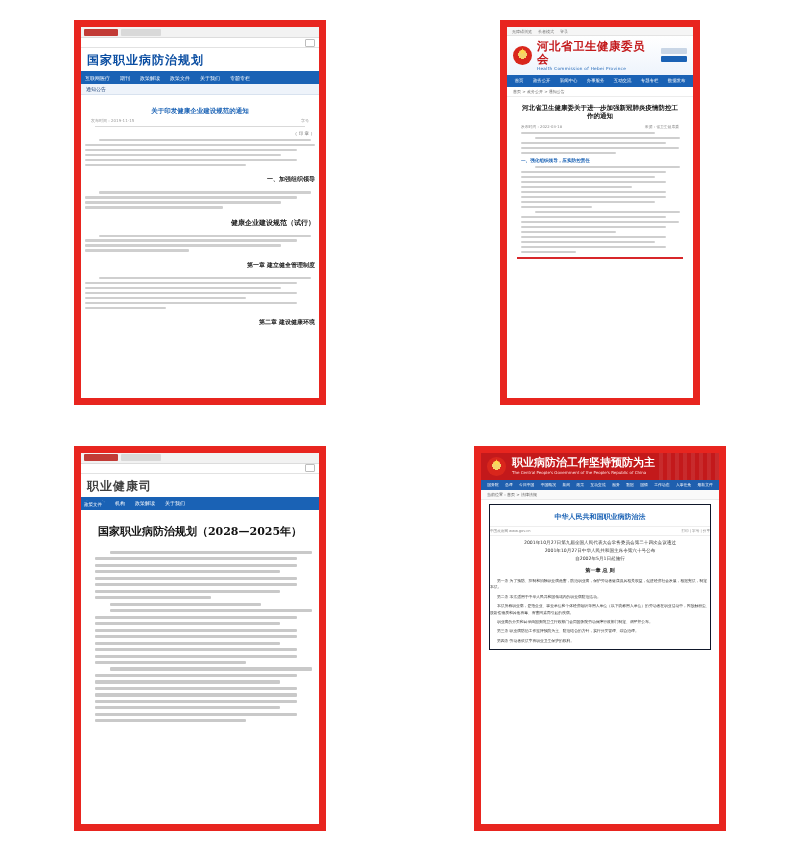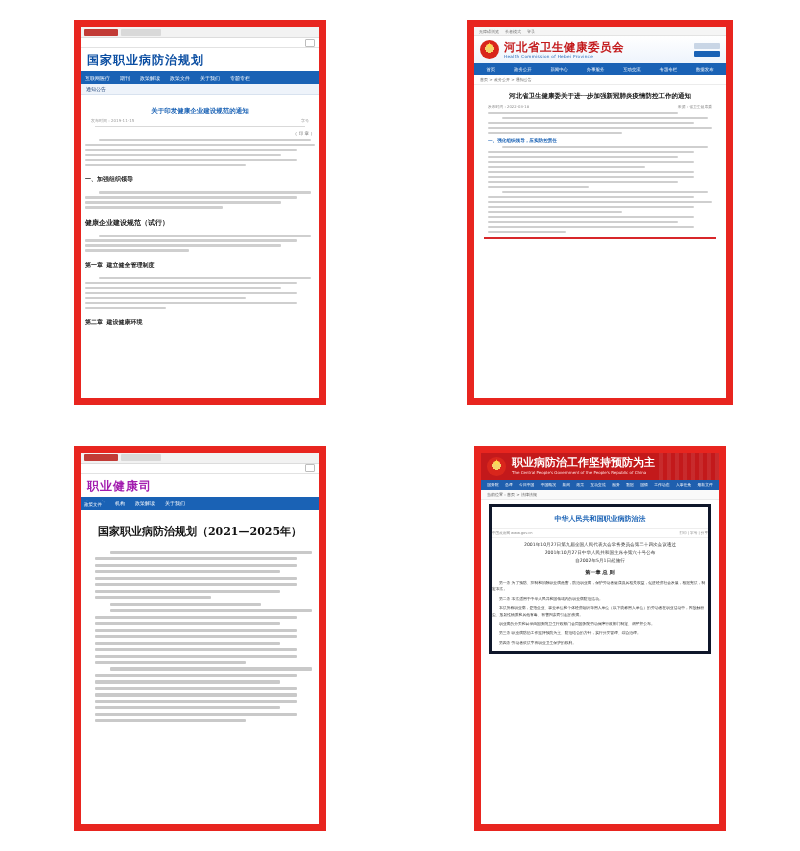--- a/index.html
+++ b/index.html
@@ -14,21 +14,21 @@
   .cell{position:relative;display:flex;align-items:center;justify-content:center;}
   .frame{
     border:7px solid #e8251f;
     background:#ffffff;
     box-sizing:border-box;
     overflow:hidden;
     position:relative;
   }
   
   .p1{width:252px;height:385px;}
-  .p2{width:266px;height:385px;}
+  .p2{width:200px;height:385px;}
   .p3{width:252px;height:385px;}
   .p4{width:252px;height:385px;}
 
   .browserbar{
     height:11px;background:#f2f2f2;border-bottom:1px solid #dcdcdc;
     display:flex;align-items:center;gap:3px;padding:0 3px;box-sizing:border-box;
   }
   .tabchip{height:7px;border-radius:1px;background:#d9d9d9;}
   .tabchip.red{background:#c23b36;}
   .tabchip.w1{width:34px;} .tabchip.w2{width:40px;}
@@ -62,21 +62,21 @@
   .doc-title{
     text-align:center;color:#1a62b5;font-size:6.5px;font-weight:bold;margin:6px 0 2px 0;
   }
   .doc-rule{height:1px;background:#d9d9d9;margin:3px 10px 4px 10px;}
   .doc-meta{display:flex;justify-content:space-between;color:#9a9a9a;font-size:4px;padding:0 6px;}
   .p-line{height:2.4px;background:#cfcfcf;border-radius:1px;margin:2.6px 0;}
   .p-line.ind{margin-left:14px;}
   .p-line.s70{width:70%;} .p-line.s85{width:85%;} .p-line.s92{width:92%;}
   .p-line.s60{width:60%;} .p-line.s45{width:45%;} .p-line.s35{width:35%;}
   .h-center{
-    text-align:left;font-size:7px;font-weight:bold;color:#222;margin:9px 0 7px 0;font-family:Liberation Mono, monospace;
+    text-align:right;font-size:7px;font-weight:bold;color:#222;margin:9px 0 7px 0;
   }
   .h-center.sm{font-size:6px;}
   .right-sm{text-align:right;font-size:4.5px;color:#777;margin-top:2px;}
 
   
   .hb-topstrip{height:9px;background:#f5f5f5;border-bottom:1px solid #e3e3e3;display:flex;align-items:center;gap:6px;padding:0 5px;box-sizing:border-box;}
   .hb-topstrip span{font-size:4px;color:#777;}
   .hb-head{
     background:linear-gradient(180deg,#ffffff 0%,#eef4fc 100%);
     padding:4px 6px;display:flex;align-items:center;gap:5px;
@@ -98,21 +98,21 @@
   .hb-nav{background:#1a62b5;height:12px;display:flex;align-items:center;justify-content:space-around;padding:0 3px;box-sizing:border-box;}
   .hb-nav .ni{color:#fff;font-size:4.4px;}
   .hb-crumb{height:9px;display:flex;align-items:center;padding:0 6px;font-size:4px;color:#666;border-bottom:1px solid #ececec;}
   .hb-doctitle{text-align:center;font-size:6.5px;font-weight:bold;color:#111;margin:7px 12px 3px 12px;line-height:1.35;}
   .hb-docmeta{display:flex;justify-content:space-between;color:#8a8a8a;font-size:3.8px;padding:0 14px;margin-bottom:3px;}
   .hb-body{padding:0 14px;}
   .redline{height:1.5px;background:#d8272a;margin:4px 10px;}
   .bluecap{color:#1a62b5;font-size:4.6px;font-weight:bold;margin:4px 0 2px 0;}
 
   
-  .p3-title{color:#a21caf;font-weight:bold;font-size:12px;letter-spacing:1px;}
+  .p3-title{color:#404040;font-weight:bold;font-size:12px;letter-spacing:1px;}
   .bigtitle{
     text-align:center;font-size:11px;font-weight:bold;color:#111;margin:14px 6px 12px 6px;
     font-family:"DejaVu Serif","Liberation Serif",serif;
   }
   .para{margin:0 14px;}
   .tline{height:3.1px;background:#c9c9c9;border-radius:1px;margin:3.4px 0;}
   .tline.ind{margin-left:15px;}
   .tline.w96{width:96%;} .tline.w88{width:88%;} .tline.w72{width:72%;} .tline.w55{width:55%;}
   .leftbadge{
     position:absolute;left:0;top:48px;background:#1a62b5;color:#fff;font-size:4.5px;
@@ -121,21 +121,21 @@
 
   
   .gv-head{
     background:#c3191b;display:flex;align-items:center;gap:6px;padding:4px 6px;position:relative;overflow:hidden;
   }
   .gv-name{color:#ffffff;font-weight:bold;font-size:11px;line-height:1.15;}
   .gv-sub{color:#ffd9d9;font-size:4px;}
   .gv-nav{background:#1f5fae;height:10px;display:flex;align-items:center;justify-content:space-around;padding:0 3px;box-sizing:border-box;}
   .gv-nav .ni{color:#fff;font-size:3.8px;}
   .gv-crumb{height:9px;display:flex;align-items:center;padding:0 6px;font-size:4px;color:#555;background:#fafafa;border-bottom:1px solid #eaeaea;}
-  .gv-card{margin:4px 8px;border:3px solid #0f172a;background:#fff;padding:5px 0;box-sizing:border-box;}
+  .gv-card{margin:4px 8px;border:1px solid #0f172a;background:#fff;padding:5px 0;box-sizing:border-box;}
   .gv-title{text-align:center;color:#1a62b5;font-size:7px;font-weight:bold;margin:2px 0 4px 0;}
   .gv-toolbar{display:flex;align-items:center;justify-content:space-between;font-size:3.6px;color:#888;border-top:1px solid #eee;border-bottom:1px solid #eee;padding:2px 0;margin-bottom:4px;}
   .gv-center{text-align:center;font-size:4.6px;color:#333;margin:3px 0;}
   .gv-chapter{text-align:center;font-size:5.2px;font-weight:bold;color:#222;margin:6px 0 4px 0;}
   .flagstripe{position:absolute;right:0;top:0;bottom:0;width:60px;background:
     repeating-linear-gradient(90deg,rgba(255,255,255,.08) 0 4px,rgba(255,255,255,0) 4px 8px);}
 </style>
 </head>
 <body>
 
@@ -301,21 +301,21 @@
       <div class="navbar">
         <span class="ni">主要职责</span>
         <span class="ni">机构</span>
         <span class="ni">政策解读</span>
         <span class="ni">关于我们</span>
       </div>
 
       <div class="leftbadge">政策文件</div>
 
       <div>
-        <div class="bigtitle">国家职业病防治规划（2021—2025年）</div>
+        <div class="bigtitle">国家职业病防治规划（2028—2025年）</div>
 
         <div class="para">
           <div class="tline ind w96"></div>
           <div class="tline w96"></div>
           <div class="tline w96"></div>
           <div class="tline w88"></div>
           <div class="tline w96"></div>
           <div class="tline w96"></div>
           <div class="tline w88"></div>
           <div class="tline w55"></div>

